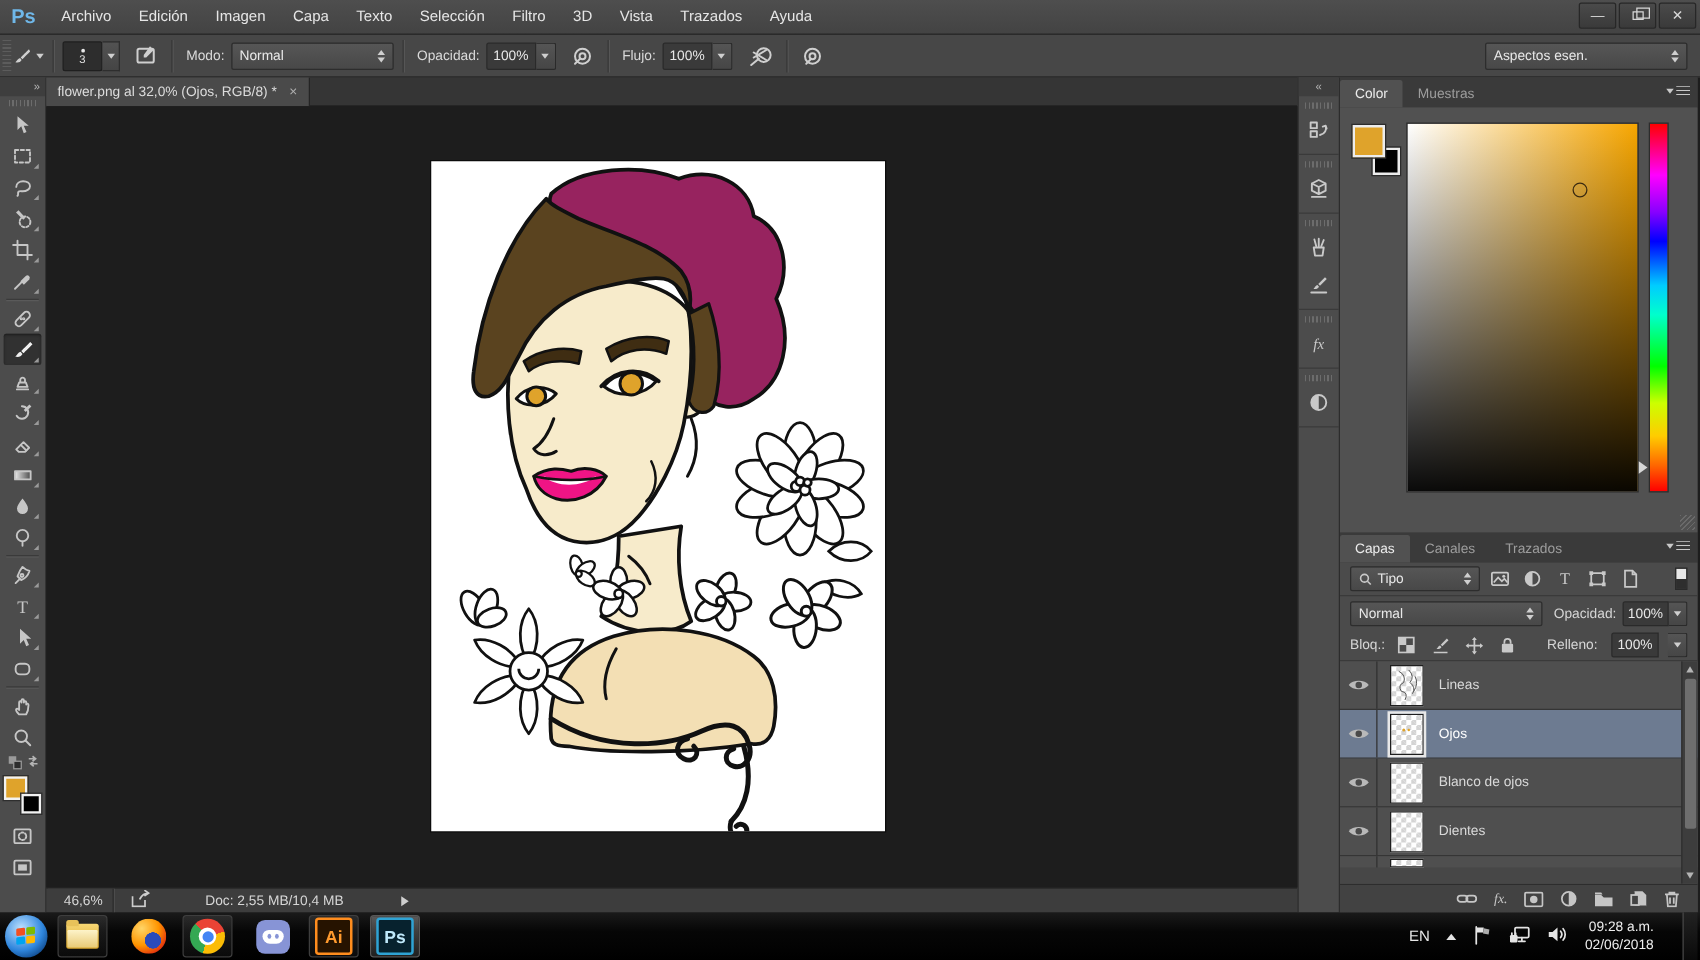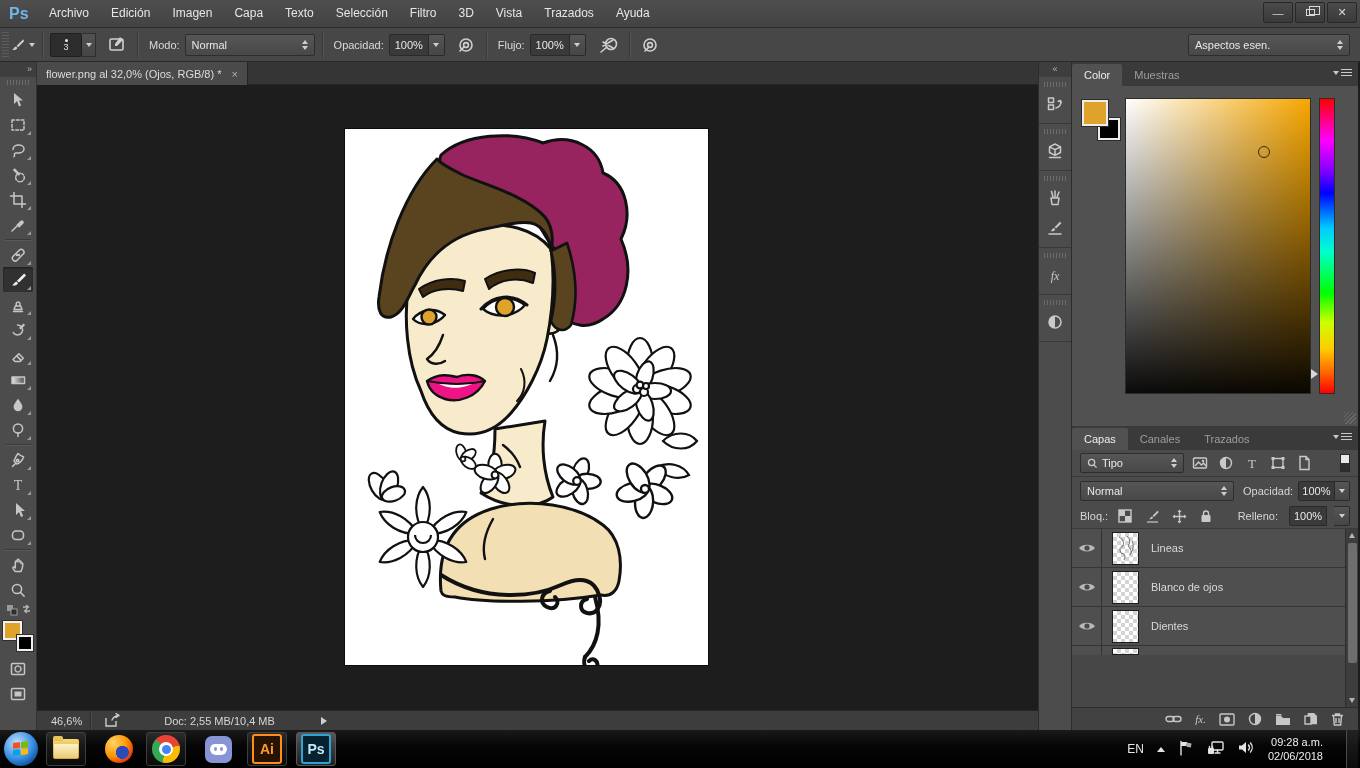--- a/index.html
+++ b/index.html
@@ -800,20 +800,33 @@
               </div>
             <div class="thumb"><svg width="27" height="33" viewBox="0 0 27 33">
                   <g stroke="#555" stroke-width="0.8" fill="none">
                     <path d="M6,4 q6,3 4,9 q-5,2 -2,7 q6,1 3,7"></path>
                     <path d="M14,3 q5,5 1,10 q5,4 2,9"></path>
                     <path d="M19,8 q3,6 -1,12"></path>
                   </g>
                 </svg></div>
             <span class="lname">Lineas</span>
           </div>
+          <div class="lrow sel">
+            <div class="eyecell">
+                <svg width="18" height="12" viewBox="0 0 18 12">
+                  <path d="M1,6 C4,1.5 14,1.5 17,6 C14,10.5 4,10.5 1,6 Z" fill="#b9b9b9"></path>
+                  <circle cx="9" cy="6" r="2.6" fill="#4a4a4a"></circle>
+                </svg>
+              </div>
+            <div class="thumb active"><svg width="27" height="33" viewBox="0 0 27 33">
+                  <circle cx="10" cy="12" r="1.2" fill="#DFA32B"></circle>
+                  <circle cx="14" cy="12" r="1" fill="#DFA32B"></circle>
+                </svg></div>
+            <span class="lname">Ojos</span>
+          </div>
           <div class="lrow">
             <div class="eyecell">
                 <svg width="18" height="12" viewBox="0 0 18 12">
                   <path d="M1,6 C4,1.5 14,1.5 17,6 C14,10.5 4,10.5 1,6 Z" fill="#b9b9b9"></path>
                   <circle cx="9" cy="6" r="2.6" fill="#4a4a4a"></circle>
                 </svg>
               </div>
             <div class="thumb"></div>
             <span class="lname">Blanco de ojos</span>
           </div>

